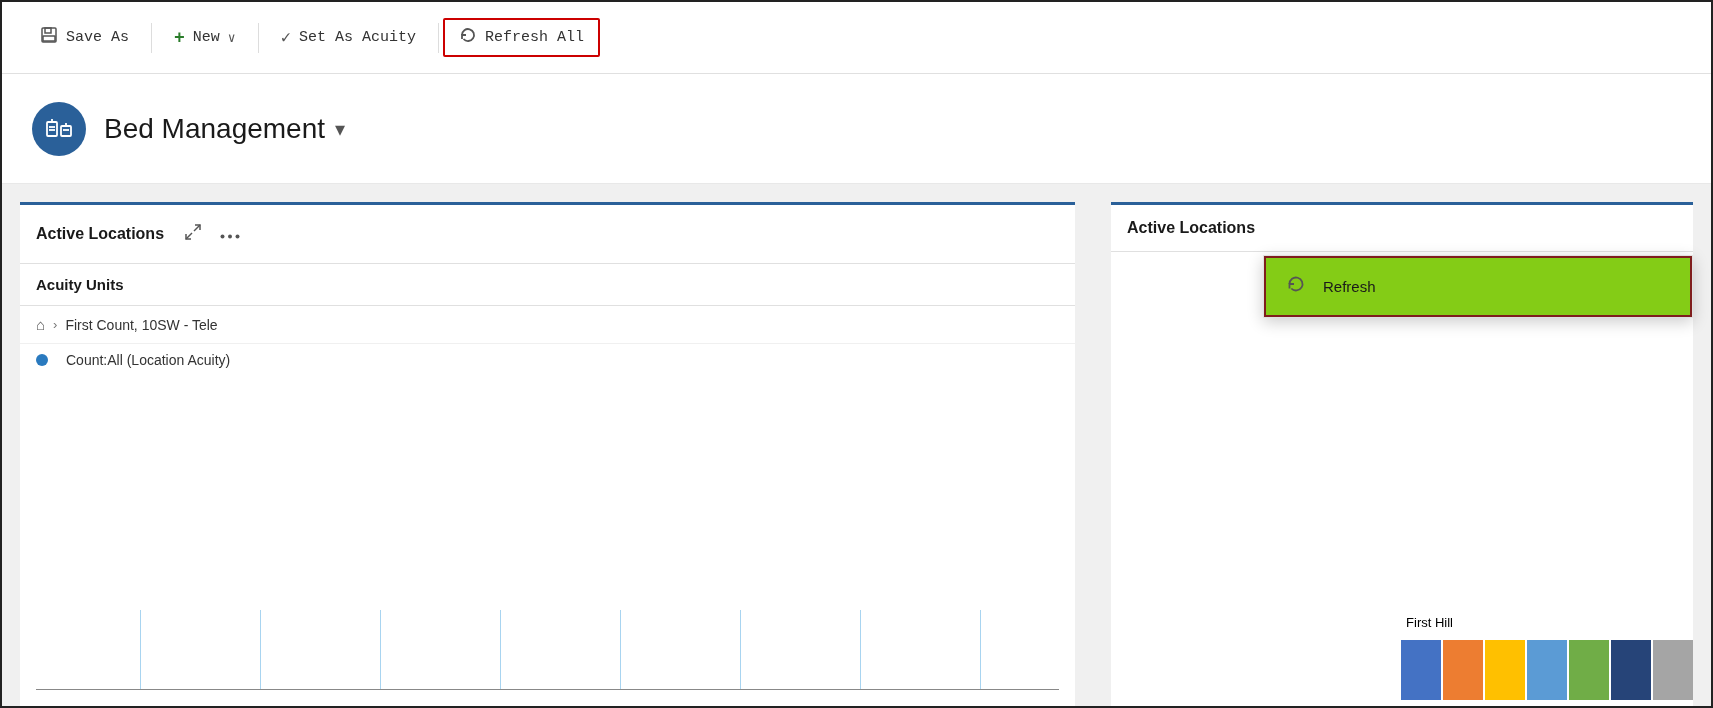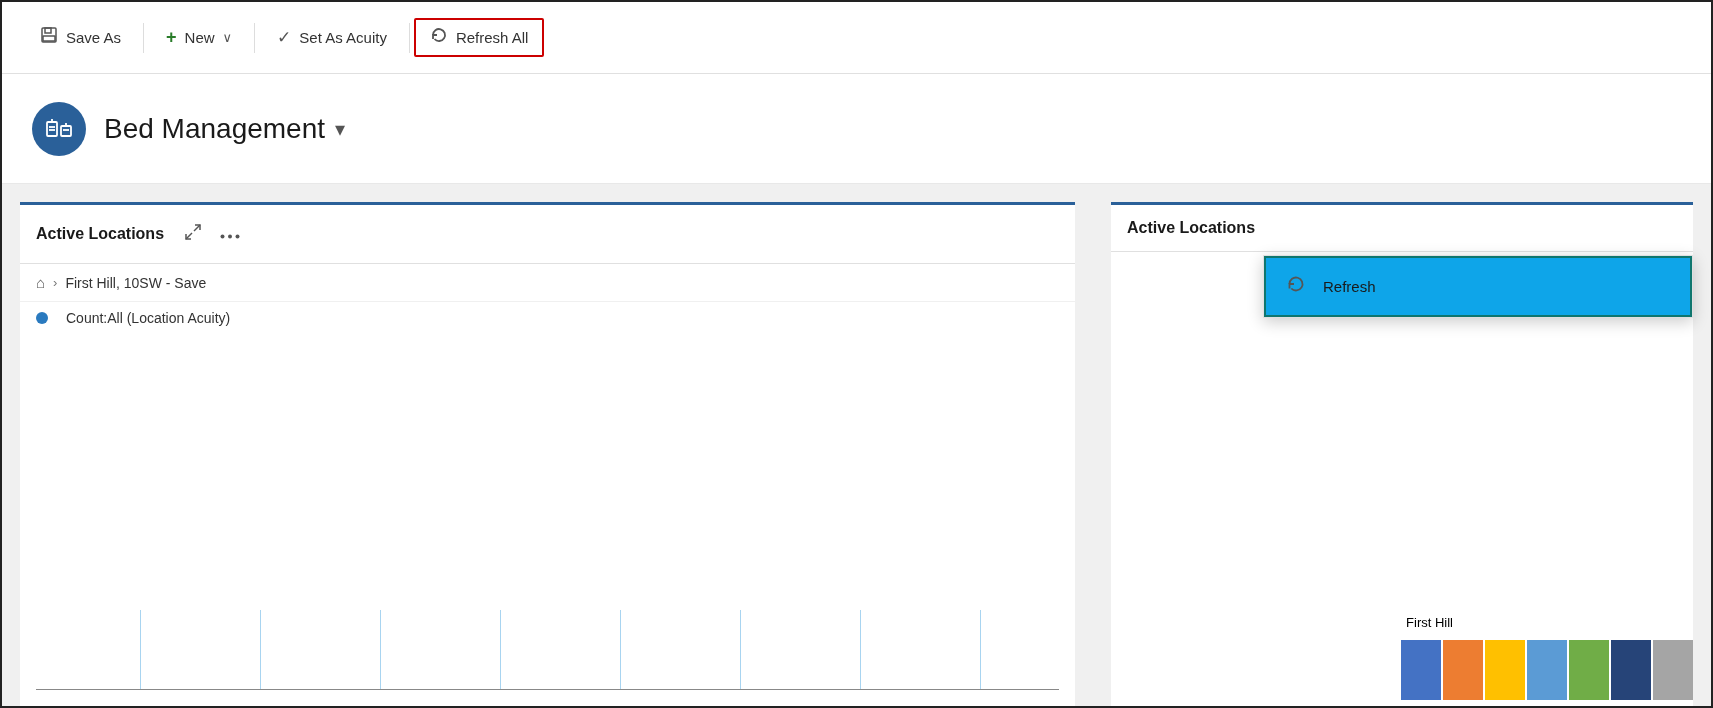--- a/index.html
+++ b/index.html
@@ -25,21 +25,21 @@
     .toolbar-btn {
       display: flex;
       align-items: center;
       gap: 8px;
       padding: 8px 18px;
       cursor: pointer;
       font-size: 15px;
       color: #333;
       border: none;
       background: none;
-      font-family: Liberation Sans, sans-serif;
+      font-family: Liberation Mono, monospace;
     }
     .toolbar-btn .icon { font-size: 17px; color: #555; }
     .toolbar-btn.new-btn .icon { color: #2a7c2a; font-weight: bold; font-size: 18px; }
     .toolbar-divider { width: 1px; height: 30px; background: #ddd; margin: 0 4px; }
     .refresh-all-btn {
       border: 2px solid #cc0000;
       border-radius: 2px;
       padding: 6px 14px;
     }
 
@@ -199,22 +199,22 @@
     .dropdown-item {
       display: flex;
       align-items: center;
       gap: 14px;
       padding: 16px 20px;
       cursor: pointer;
       font-size: 15px;
       color: #1a1a1a;
     }
     .dropdown-item.highlighted {
-      background: #0ea5e9;
-      border: 2px solid #0f766e;
+      background: #84cc16;
+      border: 2px solid #7f1d1d;
       gap: 17px;
     }
     .dropdown-item .menu-icon { font-size: 18px; color: #555; }
 
     
     .obs-label {
       position: absolute;
       right: 12px;
       top: 52px;
       font-size: 13px;
@@ -315,24 +315,25 @@
         </button>
         <button class="panel-action-btn">
           <svg width="20" height="5" viewBox="0 0 20 5">
             <circle cx="2.5" cy="2.5" r="2" fill="#555"></circle>
             <circle cx="10" cy="2.5" r="2" fill="#555"></circle>
             <circle cx="17.5" cy="2.5" r="2" fill="#555"></circle>
           </svg>
         </button>
       </div>
     </div>
+    <div class="sub-header">Acuity Units</div>
     <div class="location-row">
       <span class="home-icon">⌂</span>
       <span class="chevron-right">›</span>
-      <span class="location-text">First Hill, 10SW - Save</span>
+      <span class="location-text">First Count, 10SW - Tele</span>
     </div>
     <div class="legend-row">
       <div class="legend-dot"></div>
       <span class="legend-text">Count:All (Location Acuity)</span>
     </div>
 
     <div class="chart-area">
       <div class="chart-line" style="left:120px; height: 80px;"></div>
       <div class="chart-line" style="left:240px; height: 80px;"></div>
       <div class="chart-line" style="left:360px; height: 80px;"></div>

